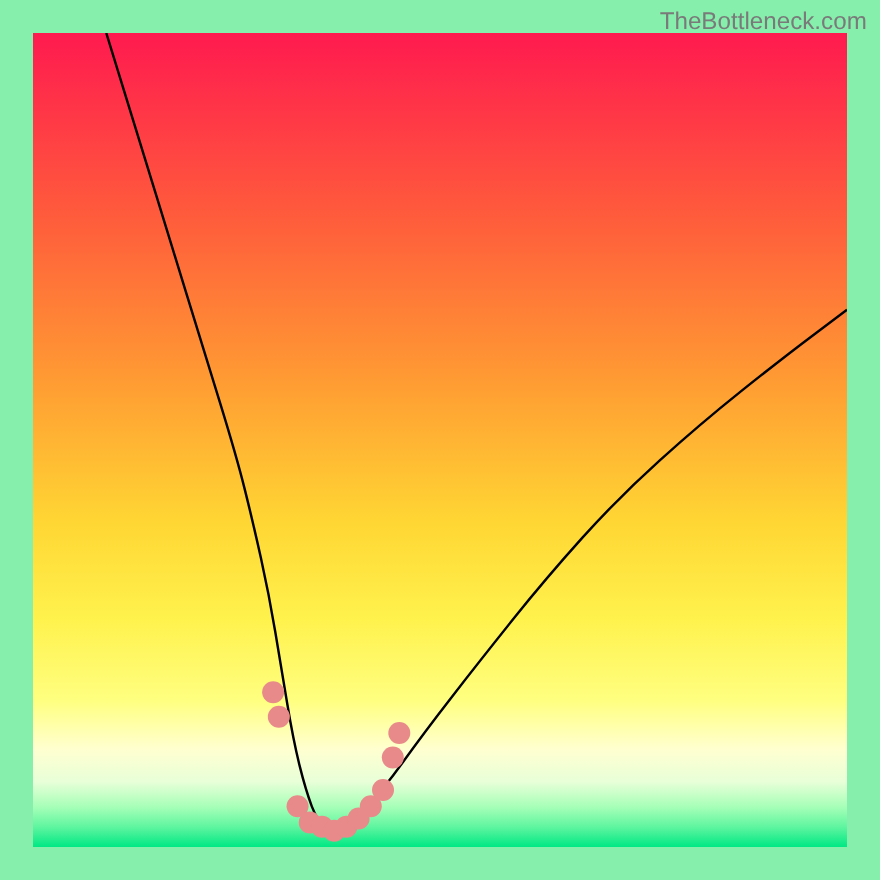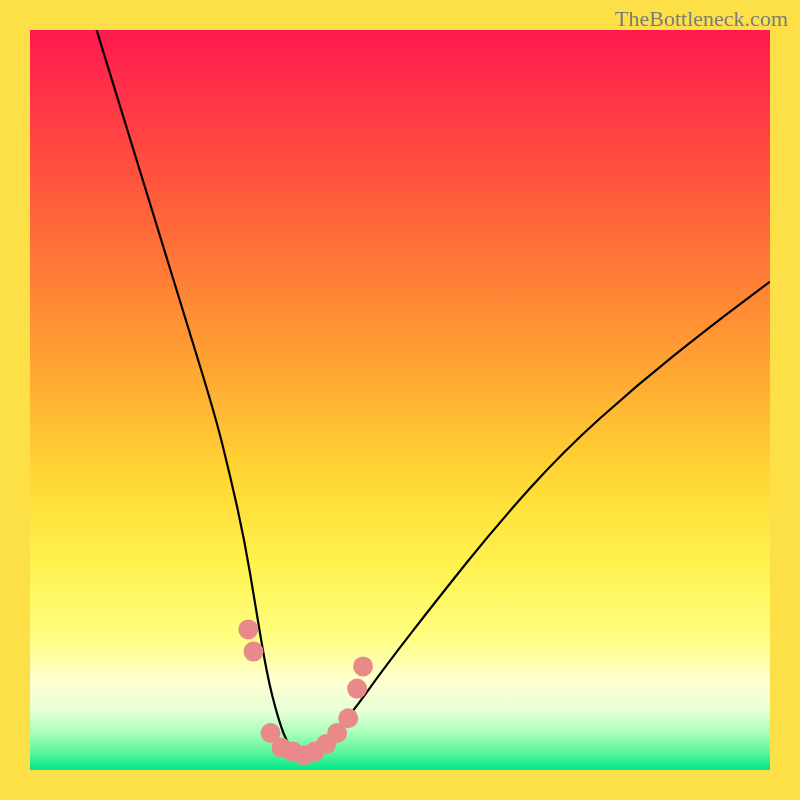--- a/index.html
+++ b/index.html
@@ -7,23 +7,22 @@
     padding: 0;
     width: 800px;
     height: 800px;
     background: #000;
     overflow: hidden;
     font-family: Arial, sans-serif;
   }
   .outer-frame {
     width: 800px;
     height: 800px;
-    background: #fde047;
+    background: #86efac;
     position: relative;
-    font-family: Liberation Serif, serif;
   }
   .plot-area {
     position: absolute;
     left: 30px;
     top: 30px;
     width: 740px;
     height: 740px;
     overflow: hidden;
   }
   .gradient-bg {

